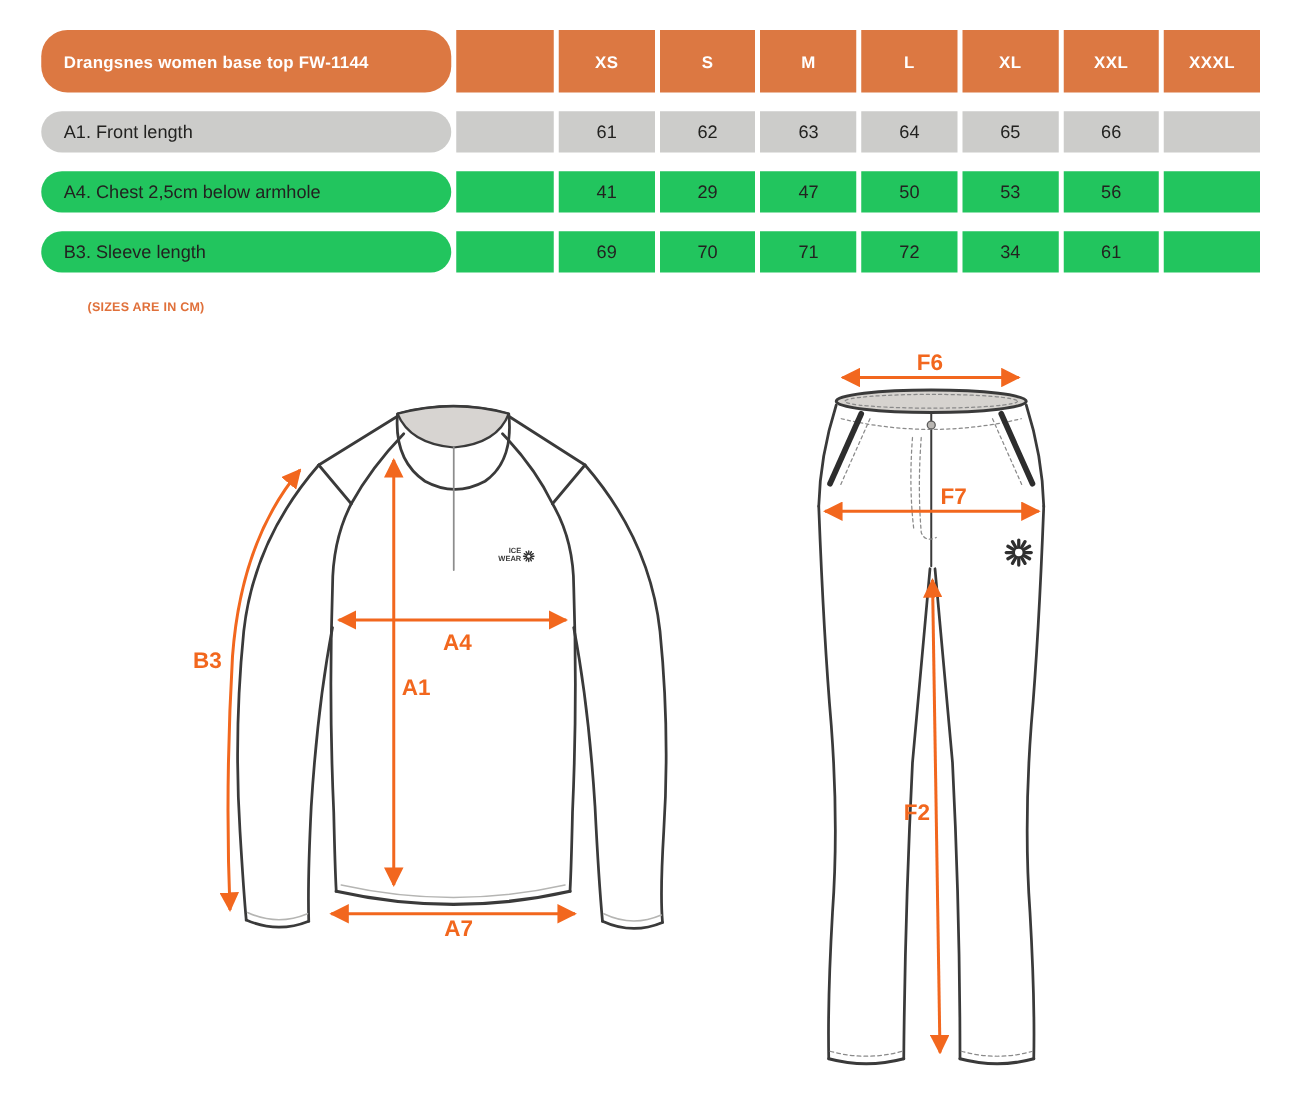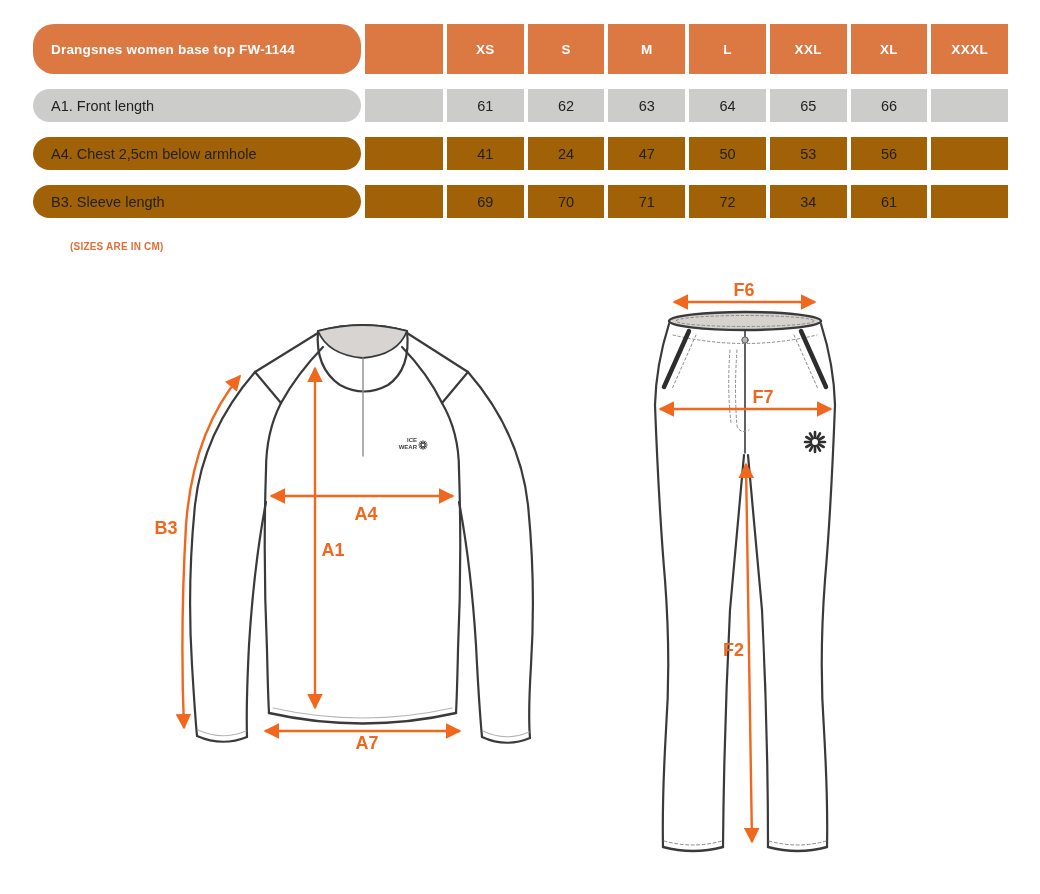--- a/index.html
+++ b/index.html
@@ -18,21 +18,21 @@
   .t-row{display:flex;column-gap:4px;}
   .t-row .cell{display:flex;align-items:center;}
   .label-cell{width:328px;flex:0 0 328px;padding-left:18px;box-sizing:border-box;border-radius:21px;}
   .spacer-cell{width:78px;flex:0 0 78px;}
   .size-cell{flex:1 1 0;justify-content:center;text-align:center;}
   .t-header .cell{height:50px;background:#DC7842;color:#fff;font-weight:bold;}
   .t-header .label-cell{font-size:13.5px;letter-spacing:.2px;}
   .t-header .size-cell{font-size:13.5px;letter-spacing:.4px;}
   .t-body .cell{height:33px;font-size:14.5px;color:#222220;margin-top:11px;}
   .row-dark .cell{background:#CCCCCA;}
-  .row-light .cell{background:#a16207;}
+  .row-light .cell{background:#22c55e;}
   
   .note{
     position:absolute;left:70px;top:241px;
     color:#E0703A;font-size:10px;font-weight:bold;letter-spacing:.2px;
   }
   
   svg.diagram{position:absolute;left:0;top:0;}
   svg.diagram text{
     font-family:"Liberation Sans",sans-serif;
     font-weight:bold;font-size:18px;fill:#F2671E;
@@ -45,42 +45,42 @@
 <div class="page">
 
   <div class="size-table">
     <div class="t-row t-header">
       <div class="cell label-cell">Drangsnes women base top FW-1144</div>
       <div class="cell spacer-cell"></div>
       <div class="cell size-cell">XS</div>
       <div class="cell size-cell">S</div>
       <div class="cell size-cell">M</div>
       <div class="cell size-cell">L</div>
+      <div class="cell size-cell">XL</div>
       <div class="cell size-cell">XXL</div>
-      <div class="cell size-cell">XL</div>
       <div class="cell size-cell">XXXL</div>
     </div>
 
     <div class="t-row t-body row-dark">
       <div class="cell label-cell">A1. Front length</div>
       <div class="cell spacer-cell"></div>
       <div class="cell size-cell">61</div>
       <div class="cell size-cell">62</div>
       <div class="cell size-cell">63</div>
       <div class="cell size-cell">64</div>
       <div class="cell size-cell">65</div>
       <div class="cell size-cell">66</div>
       <div class="cell size-cell"></div>
     </div>
 
     <div class="t-row t-body row-light">
       <div class="cell label-cell">A4. Chest 2,5cm below armhole</div>
       <div class="cell spacer-cell"></div>
       <div class="cell size-cell">41</div>
-      <div class="cell size-cell">24</div>
+      <div class="cell size-cell">29</div>
       <div class="cell size-cell">47</div>
       <div class="cell size-cell">50</div>
       <div class="cell size-cell">53</div>
       <div class="cell size-cell">56</div>
       <div class="cell size-cell"></div>
     </div>
 
 
     <div class="t-row t-body row-light">
       <div class="cell label-cell">B3. Sleeve length</div>

